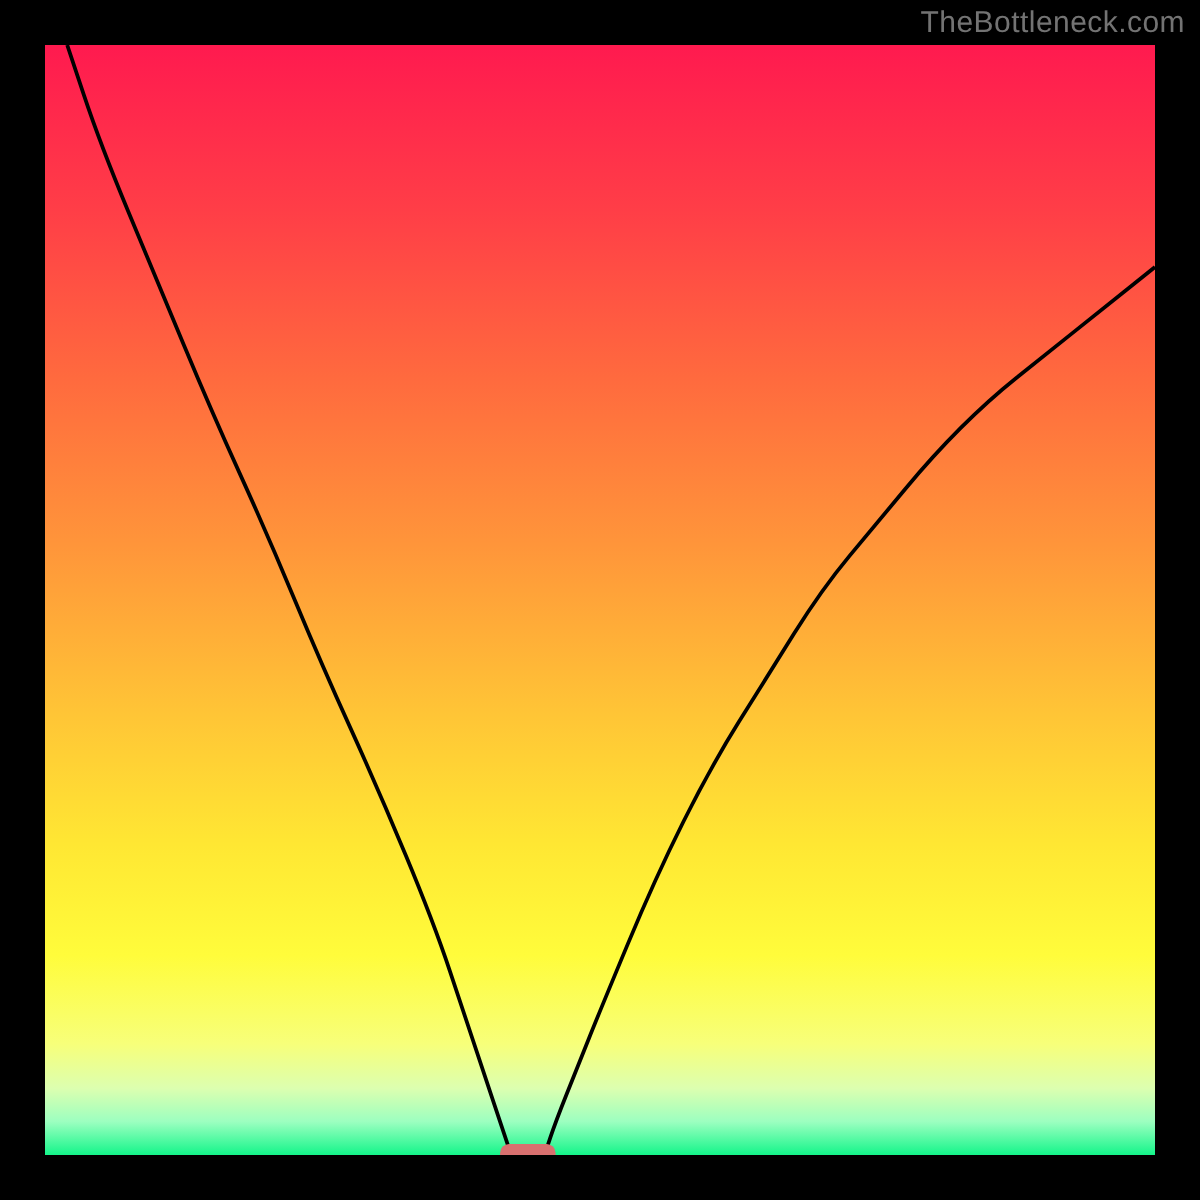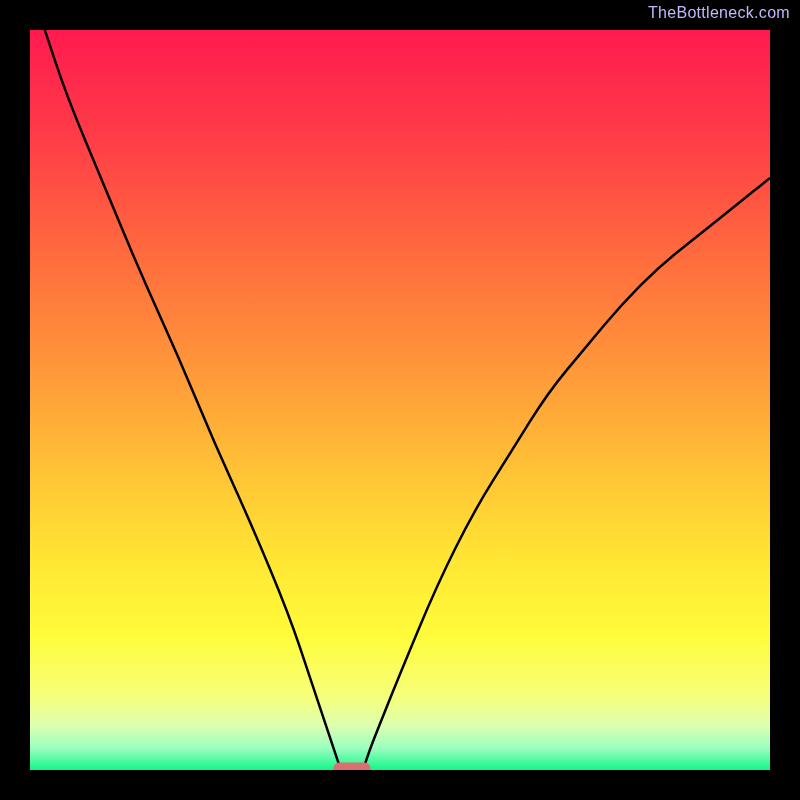--- a/index.html
+++ b/index.html
@@ -21,22 +21,22 @@
     position: absolute;
     top: 30px;      
     left: 30px;
     width: 740px;   
     height: 740px;  
   }
   .watermark {
     position: absolute;
     top: 4px;
     right: 10px;
-    color: #c4b5fd;
-    font-size: 16px;
+    color: #737373;
+    font-size: 20px;
     font-weight: 400;
     letter-spacing: 0.3px;
   }
 </style>
 </head>
 <body>
 
 <div class="frame">
   <div class="watermark">TheBottleneck.com</div>
 

